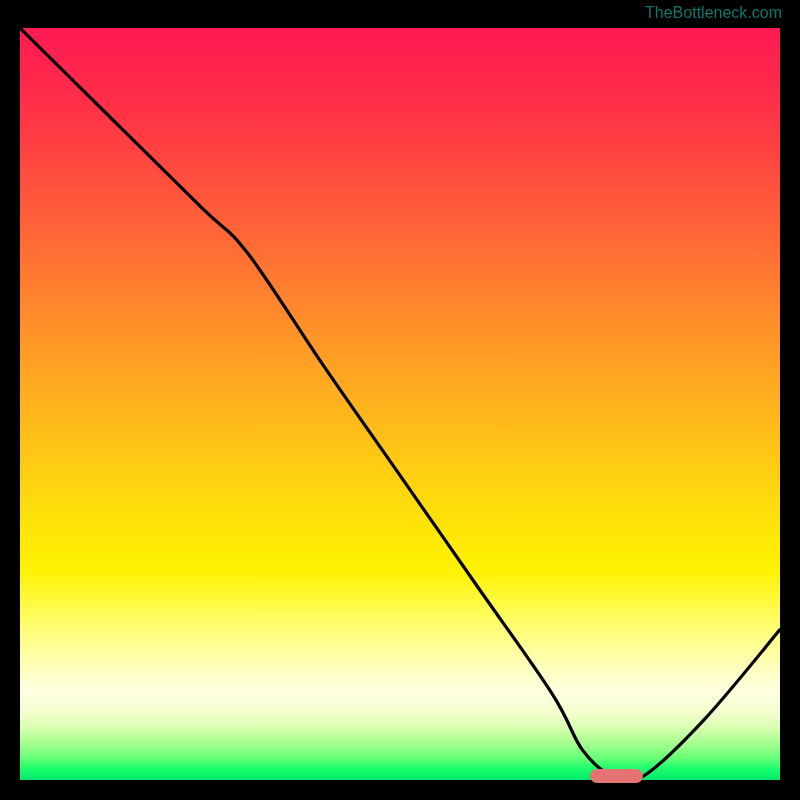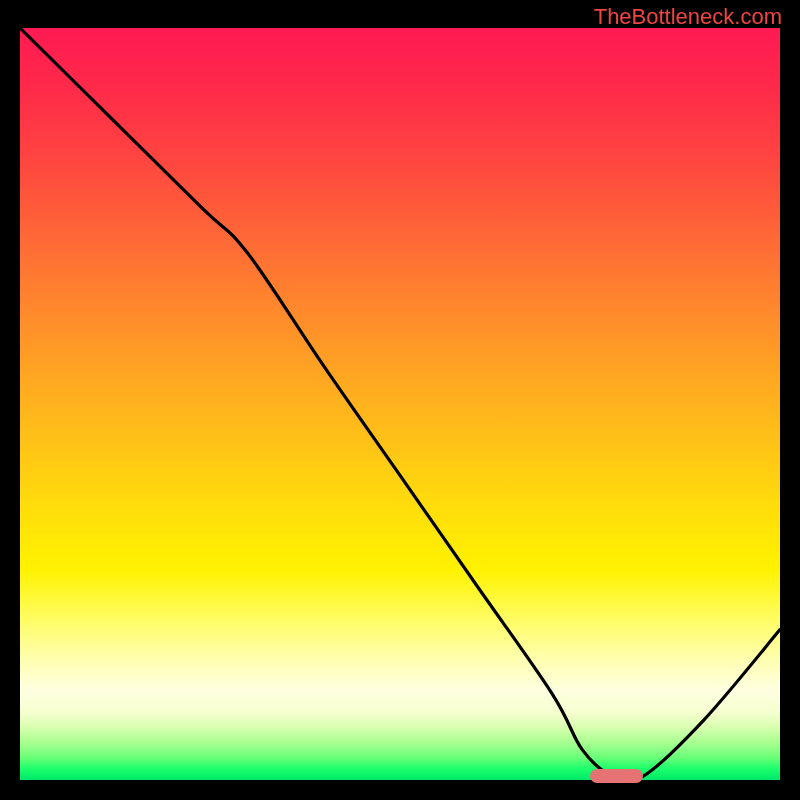--- a/index.html
+++ b/index.html
@@ -7,22 +7,22 @@
     width: 800px;
     height: 800px;
     background: #000;
     position: relative;
     font-family: Arial, sans-serif;
   }
   .watermark {
     position: absolute;
     top: 4px;
     right: 18px;
-    color: #ef4444;
-    font-size: 22px;
+    color: #0f766e;
+    font-size: 16px;
     font-weight: 400;
     z-index: 10;
     text-align: center;
   }
   .plot-area {
     position: absolute;
     left: 20px;
     top: 28px;
     width: 760px;
     height: 752px;

